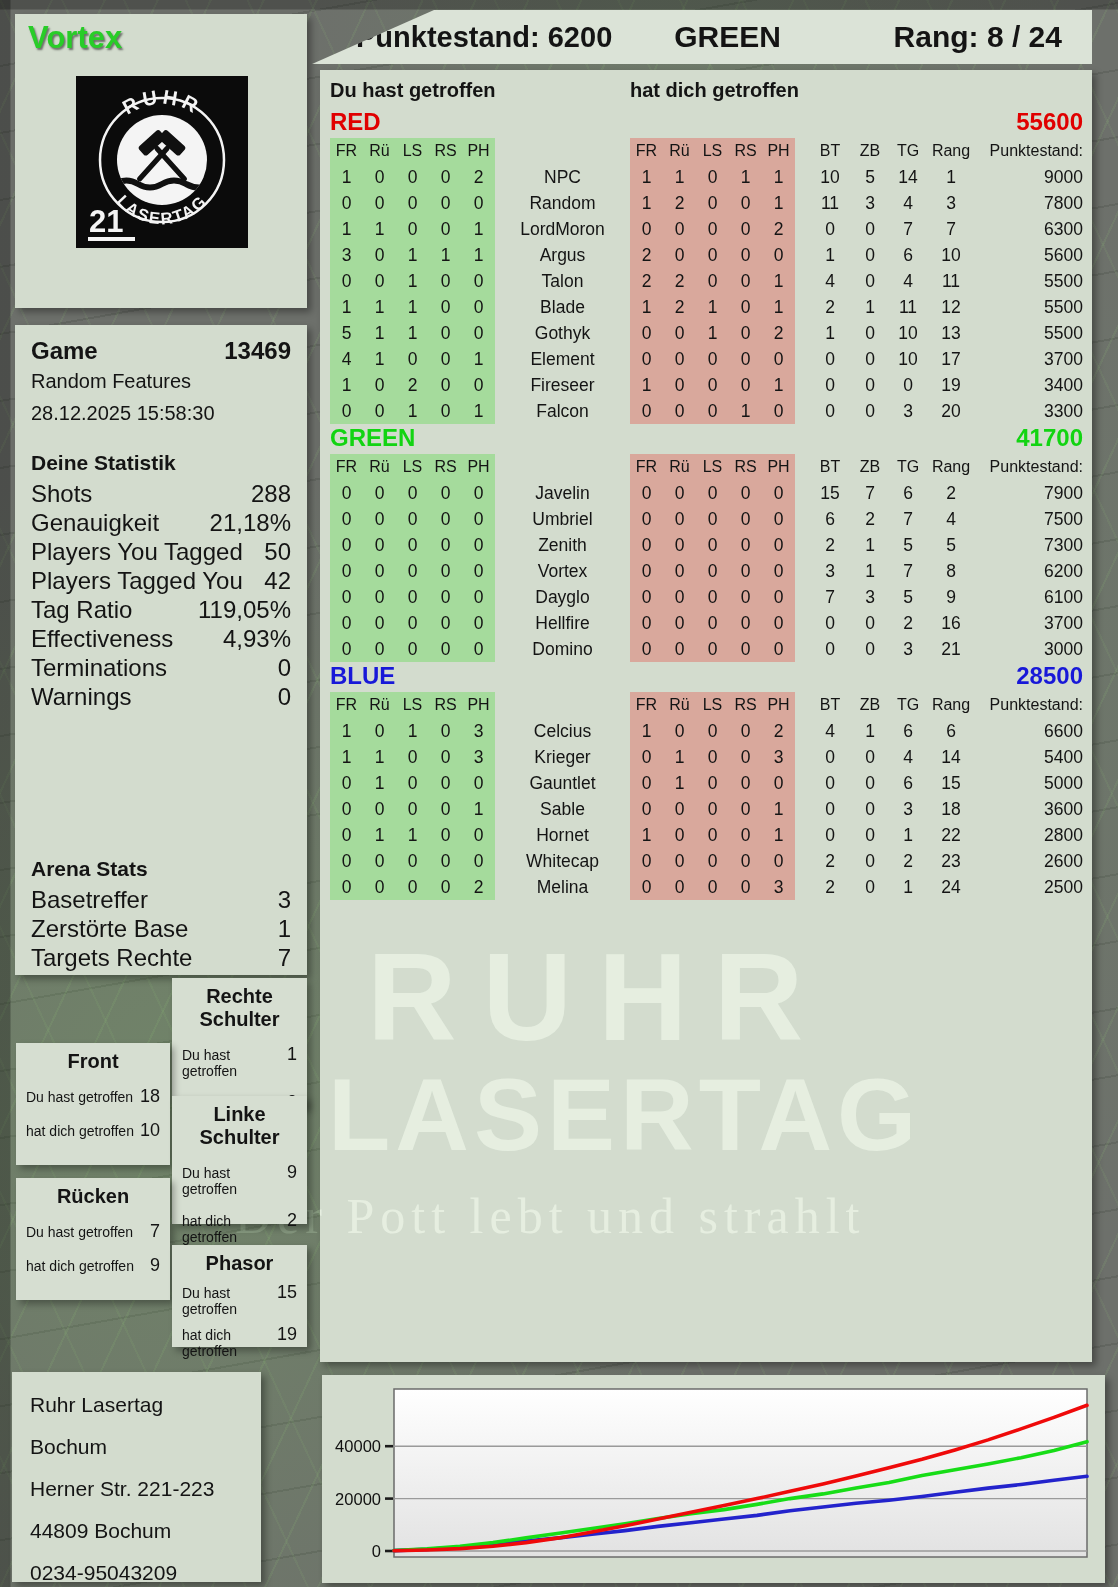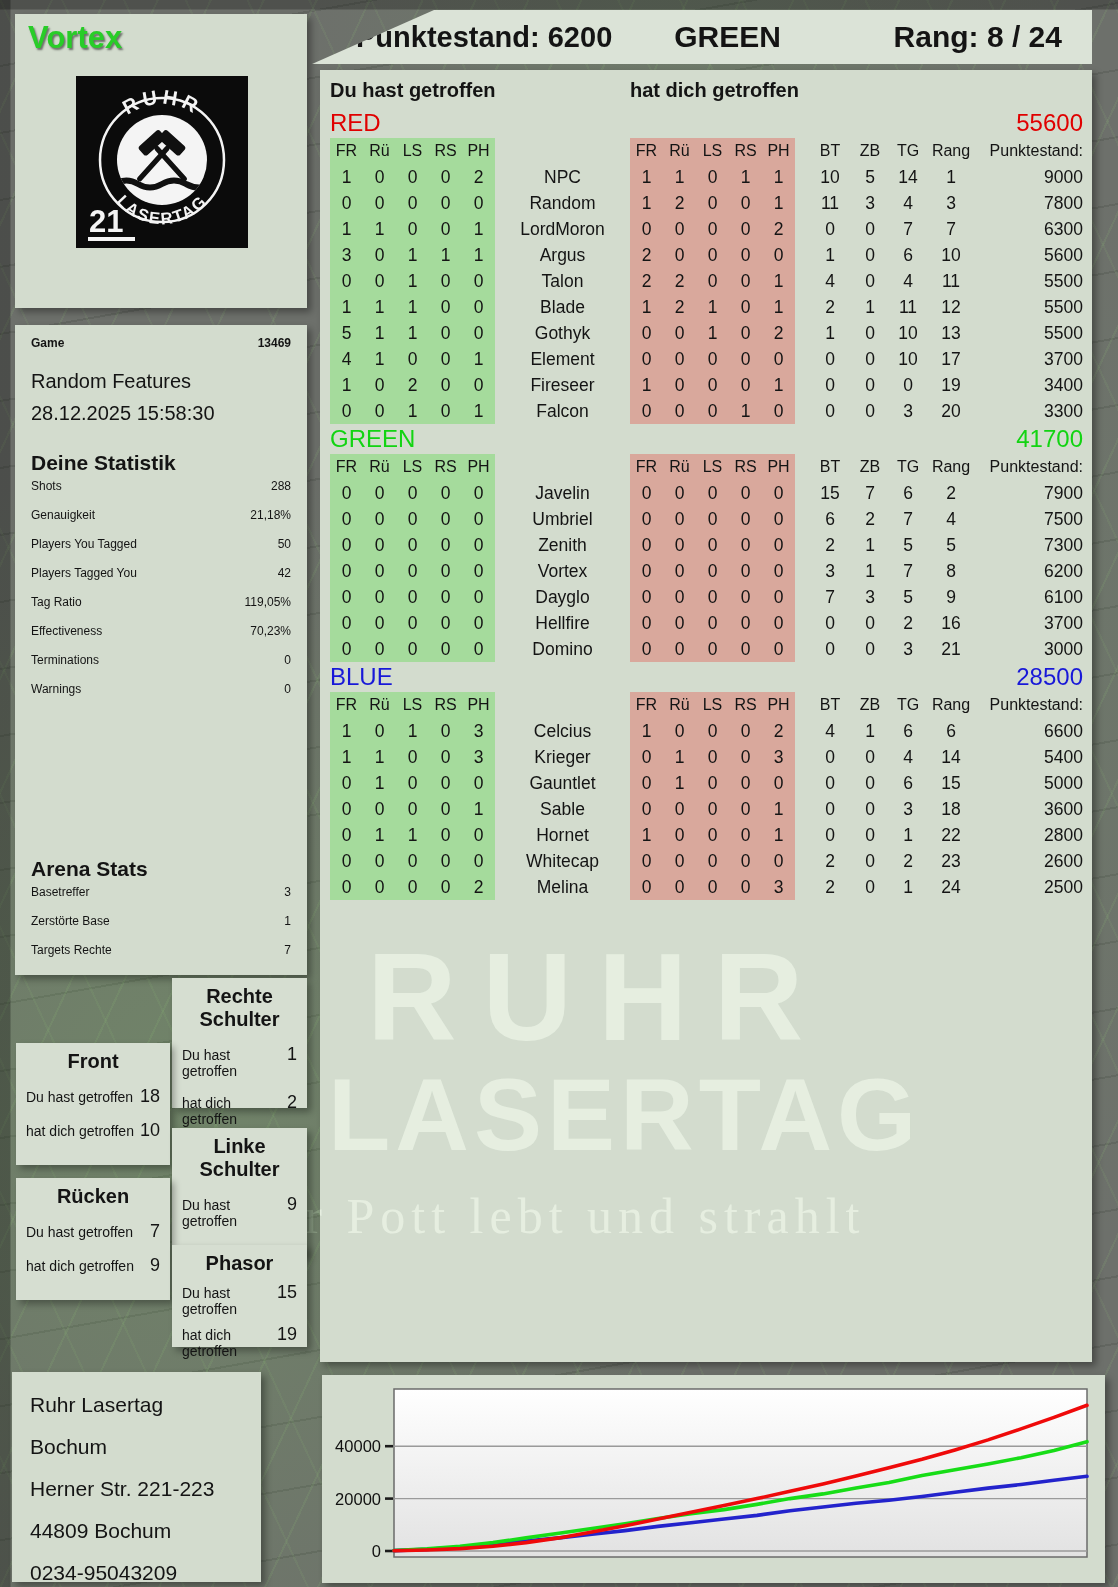--- a/index.html
+++ b/index.html
@@ -33,33 +33,33 @@
   #hb-rang{margin-left:auto;margin-right:30px;font-size:30px;}
 
   
   #sidebar-top{left:15px;top:14px;width:292px;height:294px;}
   #player-title{position:absolute;left:13px;top:6px;font-size:31px;font-weight:bold;color:#28cd28;
     text-shadow:1.5px 2px 2px rgba(0,0,0,0.5);}
   #logo{position:absolute;left:61px;top:62px;}
 
   
   #stats-panel{left:15px;top:325px;width:292px;height:650px;padding:11px 16px;}
-  .stat-row{display:flex;justify-content:space-between;align-items:flex-start;height:29px;font-size:12px;}
+  .stat-row{display:flex;justify-content:space-between;align-items:flex-end;height:29px;font-size:24px;}
   .stat-row.bold, .bold{font-weight:bold;}
   .side-line{font-size:20px;height:32px;display:flex;align-items:center;}
   .section-title{font-weight:bold;font-size:21px;height:32px;display:flex;align-items:center;}
   #ds-title{margin-top:18px;}
   #as-title{margin-top:142px;}
 
   
   #main-panel{left:320px;top:70px;width:772px;height:1292px;overflow:hidden;padding:0;}
   .mp-head{position:relative;z-index:2;display:flex;font-weight:bold;font-size:20px;padding:9px 0 0 10px;}
   .mp-head span:first-child{width:300px;}
   #teams{position:relative;z-index:2;margin:6px 0 0 10px;width:755px;}
-  .team-head{display:flex;align-items:center;height:30px;font-weight:normal;font-size:24px;width:755px;}
+  .team-head{display:flex;height:30px;font-weight:bold;font-size:24px;width:755px;}
   .team-total{margin-left:auto;padding-right:2px;}
   .trow{display:grid;grid-template-columns:33px 33px 33px 33px 33px 135px 33px 33px 33px 33px 33px 14px 42px 38px 38px 48px 110px;
     height:26px;align-items:center;font-size:17.5px;}
   .trow.colhead{font-size:16px;}
   .cell{text-align:center;height:26px;line-height:26px;}
   .cell.you{background:#a5db9c;}
   .cell.them{background:#d9a89c;}
   .cell.pname{background:transparent;}
   .cell.pts{text-align:right;padding-right:2px;}
 
@@ -73,21 +73,21 @@
 
   
   .hit-panel{position:absolute;background:#d6ded1;box-shadow:4px 4px 7px rgba(0,0,0,0.33);box-sizing:border-box;
     padding:7px 10px;z-index:2;}
   .hp-title{text-align:center;font-weight:bold;font-size:20px;}
   .hp-row{display:flex;justify-content:space-between;align-items:baseline;margin-top:13px;}
   .hp-label{font-size:14px;}
   .hp-value{font-size:18px;}
   .hp-rechte-schulter{left:172px;top:978px;width:135px;height:130px;}
   .hp-front{left:16px;top:1043px;width:154px;height:122px;}
-  .hp-linke-schulter{left:172px;top:1128px;width:135px;height:128px;}
+  .hp-linke-schulter{left:172px;top:1096px;width:135px;height:128px;}
   .hp-ruecken{left:16px;top:1178px;width:154px;height:122px;}
   .hp-phasor{left:172px;top:1245px;width:135px;height:102px;}
   .hp-phasor .hp-row{margin-top:7px;}
 
   
   #address-panel{left:12px;top:1372px;width:249px;height:210px;padding:12px 18px;}
   .addr-line{font-size:21px;line-height:42px;}
 
   
   #chart-panel{left:322px;top:1375px;width:783px;height:208px;}
@@ -168,21 +168,21 @@
         <div class="stat-row">
           <span class="stat-label">Players Tagged You</span>
           <span class="stat-value">42</span>
         </div>
         <div class="stat-row">
           <span class="stat-label">Tag Ratio</span>
           <span class="stat-value">119,05%</span>
         </div>
         <div class="stat-row">
           <span class="stat-label">Effectiveness</span>
-          <span class="stat-value">70,23%</span>
+          <span class="stat-value">4,93%</span>
         </div>
         <div class="stat-row">
           <span class="stat-label">Terminations</span>
           <span class="stat-value">0</span>
         </div>
         <div class="stat-row">
           <span class="stat-label">Warnings</span>
           <span class="stat-value">0</span>
         </div>
       </div>

